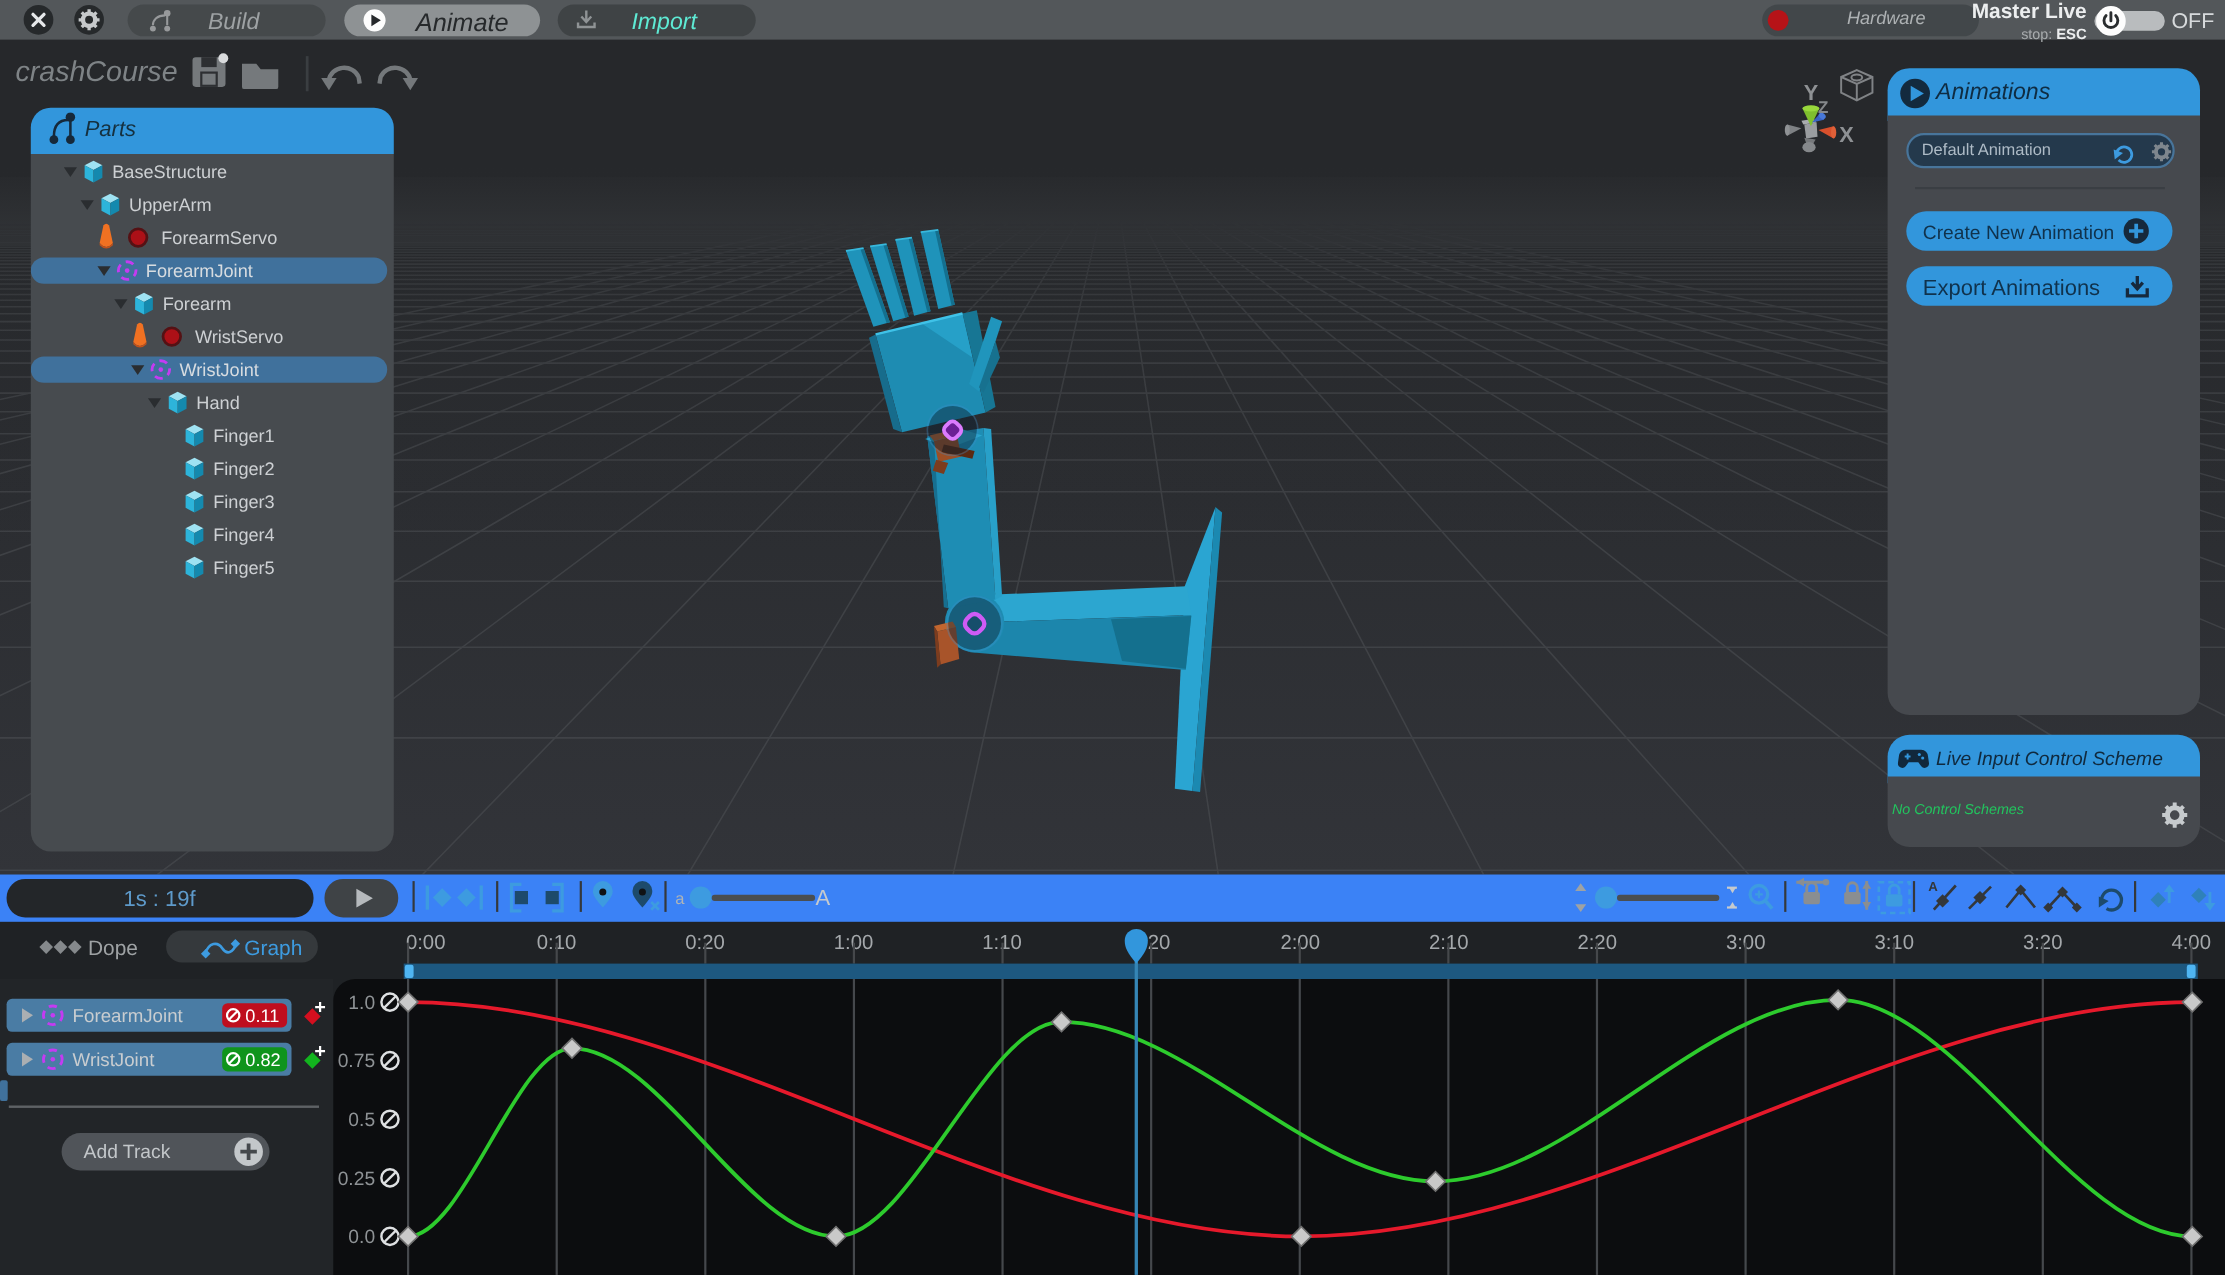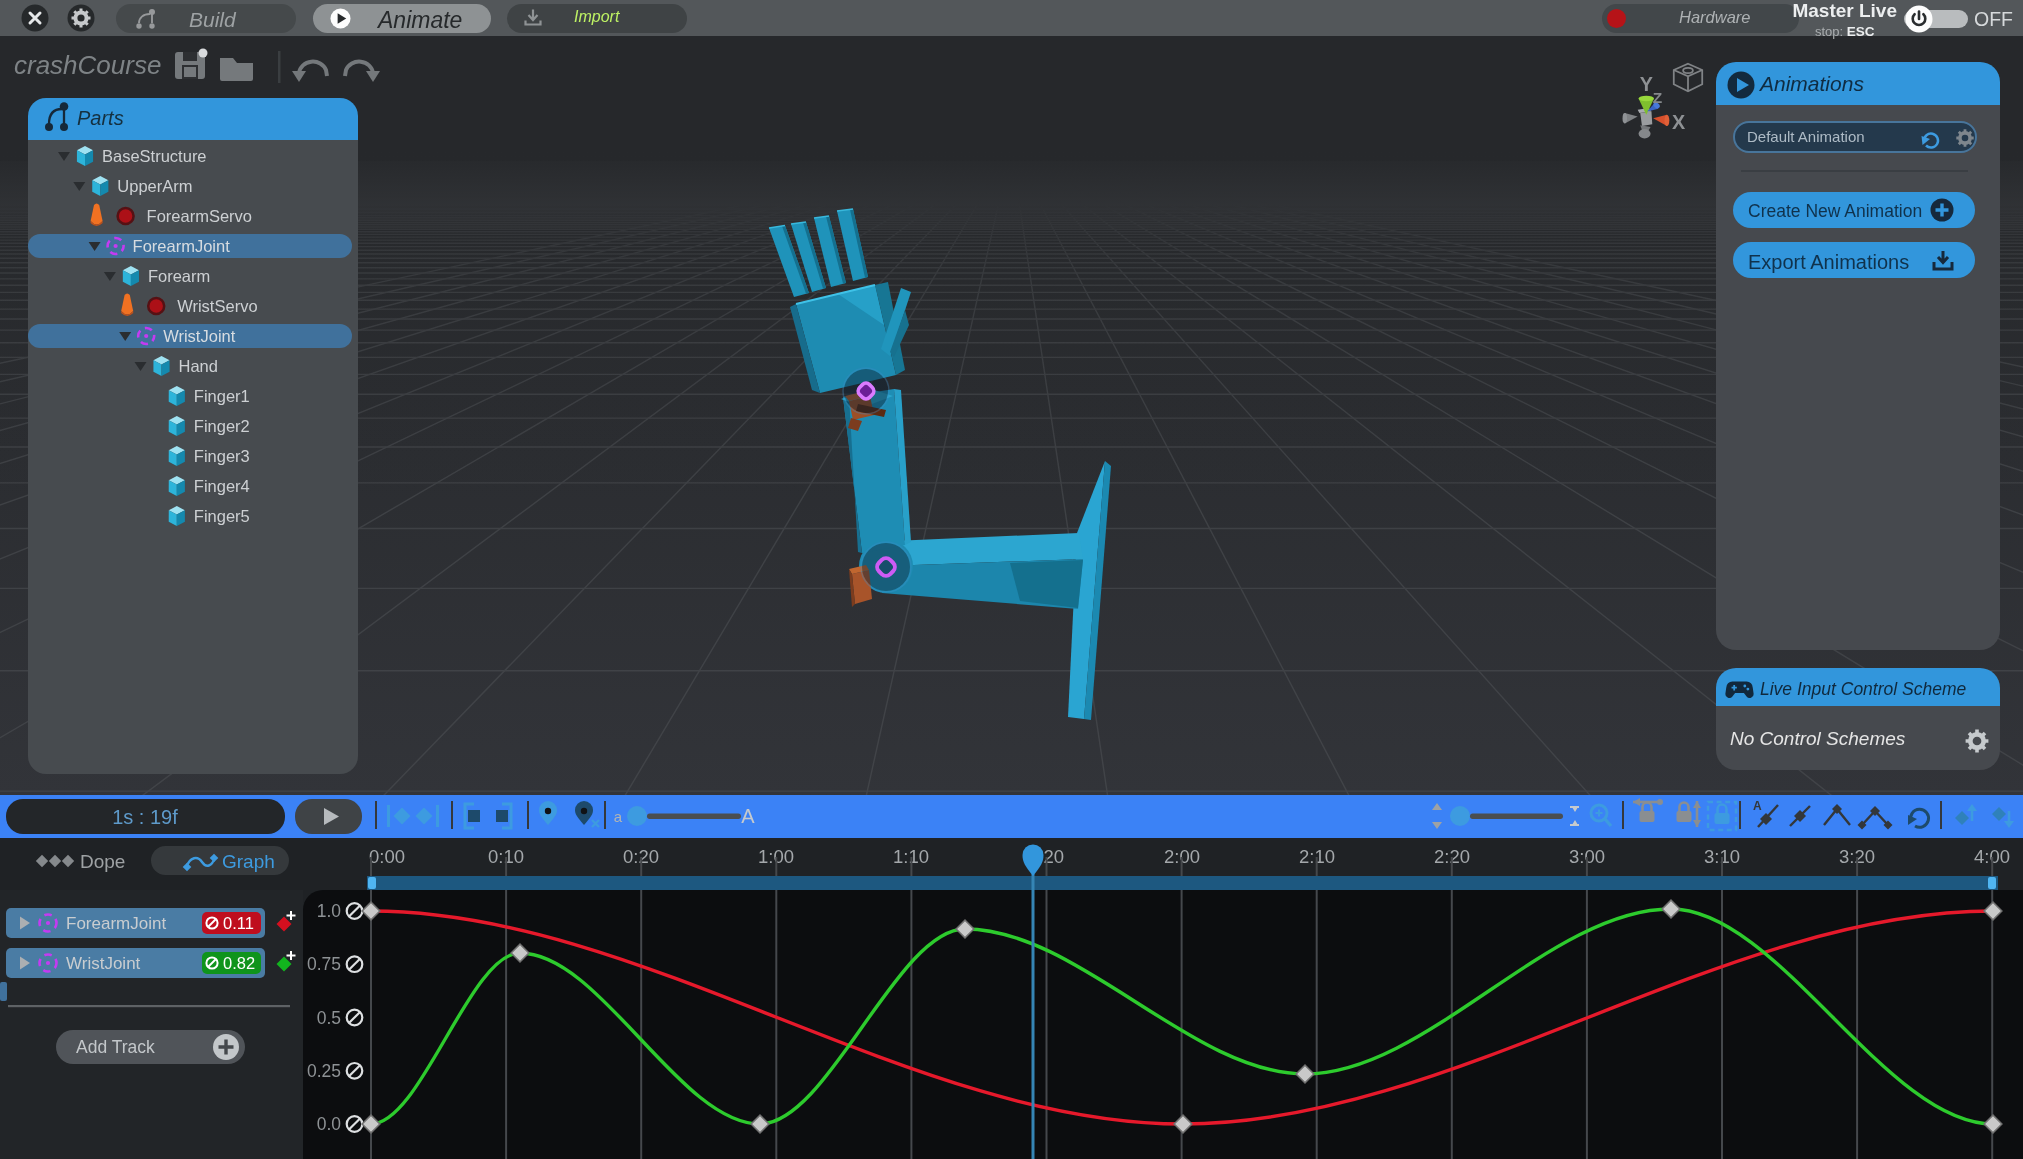--- a/index.html
+++ b/index.html
@@ -338,25 +338,25 @@
     <svg class="abs" style="left:330px;top:8px" width="21" height="21" viewBox="0 0 22 22">
       <circle cx="11" cy="11" r="10.5" fill="#FDFDFD"></circle>
       <polygon points="8,5.5 8,16.5 17,11" fill="#26292B"></polygon>
     </svg>
     <div class="abs it" style="left:378px;top:7px;font-size:23px;color:#26292B">Animate</div>
     <div class="abs" style="left:507px;top:4px;width:180px;height:29px;background:#3F4345;border-radius:14.5px"></div>
     <svg class="abs" style="left:522px;top:7px" width="22" height="22" viewBox="0 0 22 22">
       <path d="M11,2.5 V12 M6.5,8 L11,13 L15.5,8" fill="none" stroke="#8F9395" stroke-width="2.2"></path>
       <path d="M3.5,13.5 V17.5 H18.5 V13.5" fill="none" stroke="#8F9395" stroke-width="2.2"></path>
     </svg>
-    <div class="abs it" style="left:574px;top:8px;font-size:16px;color:#bef264">Import</div>
+    <div class="abs it" style="left:574px;top:8px;font-size:21px;color:#5eead4">Import</div>
     <div class="abs" style="left:1602px;top:4px;width:197px;height:29px;background:#42474A;border-radius:14.5px"></div>
     <div class="abs" style="left:1607px;top:9px;width:19px;height:19px;border-radius:50%;background:#B61318"></div>
     <div class="abs it" style="left:1679px;top:8px;font-size:16.5px;color:#AEB2B4">Hardware</div>
-    <div class="abs" style="right:126px;top:1px;text-align:center;color:#ECEEEF;font-size:19px;font-weight:bold;line-height:19px">Master Live<br><span style="font-size:13px;font-weight:normal;color:#A9ADAF">stop: </span><span style="font-size:13.5px">ESC</span></div>
+    <div class="abs" style="right:126px;top:1px;text-align:right;color:#ECEEEF;font-size:19px;font-weight:bold;line-height:19px">Master Live<br><span style="font-size:13px;font-weight:normal;color:#A9ADAF">stop: </span><span style="font-size:13.5px">ESC</span></div>
     <div class="abs" style="left:1904px;top:10px;width:64px;height:18px;border-radius:9px;background:#B9BCBE"></div>
     <svg class="abs" style="left:1904px;top:4px" width="30" height="30" viewBox="0 0 30 30">
       <circle cx="15" cy="15" r="13.5" fill="#FDFDFD"></circle>
       <path d="M15,7.5 V15" stroke="#2A2D2F" stroke-width="2.6" stroke-linecap="round"></path>
       <path d="M10.6,10.2 a6.3,6.3 0 1 0 8.8,0" fill="none" stroke="#2A2D2F" stroke-width="2.6" stroke-linecap="round"></path>
     </svg>
     <div class="abs" style="left:1974px;top:8px;font-size:19.5px;color:#D6D9DB">OFF</div>
   </div>
 <div class="abs" style="left:28px;top:98px;width:266px;height:676px">
     <div class="abs" style="left:0;top:0;width:330px;height:42px;background:#3296DC;border-radius:18px 18px 0 0"></div>
@@ -462,21 +462,21 @@
 <div class="abs" style="left:1716px;top:668px;width:284px;height:102px">
     <div class="abs" style="left:0;top:0;width:284px;height:44px;background:#3296DC;border-radius:20px 20px 0 0"></div>
     <div class="abs" style="left:0;top:38px;width:284px;height:64px;background:#46494E;border-radius:0 0 20px 20px"></div>
     <svg class="abs" style="left:9px;top:10px" width="29" height="23" viewBox="0 0 32 26">
       <path d="M8,4 h16 a7,7 0 0 1 7,7 l1,7 a4.5,4.5 0 0 1 -8,3 l-3,-4 h-10 l-3,4 a4.5,4.5 0 0 1 -8,-3 l1,-7 a7,7 0 0 1 7,-7 Z" fill="#11283C"></path>
       <path d="M10,8 v6 M7,11 h6" stroke="#3296DC" stroke-width="2"></path>
       <circle cx="22" cy="9" r="1.6" fill="#3296DC"></circle>
       <circle cx="25.5" cy="12.5" r="1.6" fill="#3296DC"></circle>
     </svg>
     <div class="abs it" style="left:44px;top:11px;font-size:17.5px;color:#10293D">Live Input Control Scheme</div>
-    <div class="abs it" style="left:14px;top:60px;font-size:19px;color:#e5e5e5">No Control Schemes</div>
+    <div class="abs it" style="left:4px;top:60px;font-size:13px;color:#22c55e">No Control Schemes</div>
     <svg class="abs" style="left:246px;top:58px" width="30" height="30" viewBox="0 0 30 30">
       <circle cx="15" cy="15" r="6.7" fill="none" stroke="#C6CACD" stroke-width="4.7"></circle>
       <path d="M22.9 15.0 L26.4 15.0M20.6 20.6 L23.0 23.0M15.0 22.9 L15.0 26.4M9.4 20.6 L7.0 23.0M7.1 15.0 L3.6 15.0M9.4 9.4 L7.0 7.0M15.0 7.1 L15.0 3.6M20.6 9.4 L23.0 7.0" stroke="#C6CACD" stroke-width="3.6" stroke-linecap="butt"></path>
     </svg>
   </div>
 <div class="abs" style="left:0;top:795px;width:2023px;height:320px;background:#3b82f6">
     <div class="abs" style="left:0;top:43px;width:2023px;height:321px;background:#1F2225"></div>
     <div class="abs" style="left:0;top:95px;width:303px;height:269px;background:#222528"></div>
     <div class="abs" style="left:303px;top:95px;width:1720px;height:269px;background:#0C0D0F;border-radius:20px 0 0 0"></div>
     <svg class="abs" style="left:0;top:0" width="2023" height="43" viewBox="0 0 2023 43">

